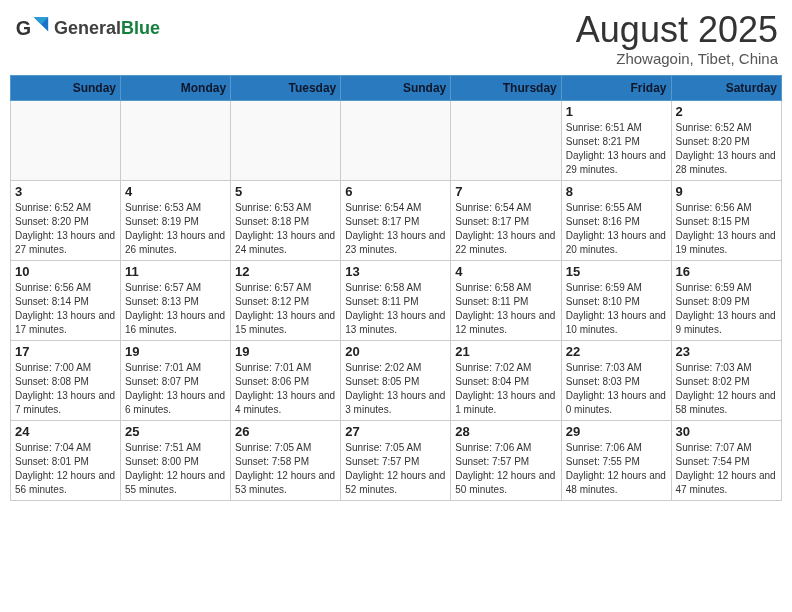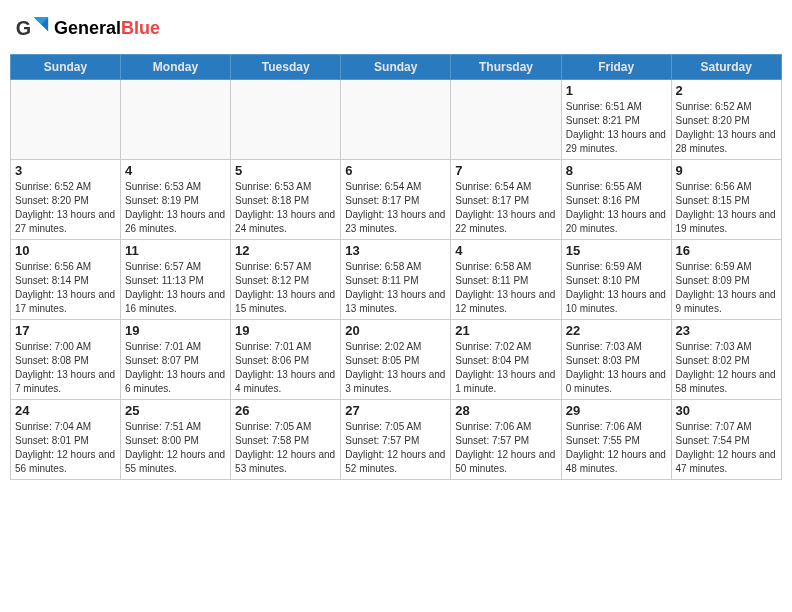--- a/index.html
+++ b/index.html
@@ -21,21 +21,21 @@
       display: flex;
       align-items: center;
       gap: 4px;
     }
     .logo-text {
       font-size: 18px;
       font-weight: bold;
       color: #333;
     }
     .logo-text span {
-      color: #000000;
+      color: #404040;
     }
     .logo-icon {
       width: 36px;
       height: 36px;
     }
     .title-block {
       text-align: right;
     }
     .month-title {
       font-size: 36px;
@@ -47,25 +47,25 @@
       font-size: 15px;
       color: #555;
     }
     .calendar {
       width: 100%;
       border-collapse: collapse;
       border: 1px solid #ccc;
     }
     .calendar th {
       background-color: #2a7abf;
-      color: #e5e5e5;
+      color: #0f172a;
       font-size: 12px;
       font-weight: bold;
       padding: 5px 4px;
-      text-align: center;
+      text-align: right;
       border: 1px solid #5599cc;
     }
     .calendar td {
       border: 1px solid #ccc;
       vertical-align: top;
       padding: 3px 4px;
       width: 113px;
       min-height: 80px;
       background: #fff;
       font-size: 10px;
@@ -95,23 +95,27 @@
 
 <div class="header-area">
   <div class="logo">
     <svg class="logo-icon" viewBox="0 0 40 40">
       <text x="2" y="28" font-size="22" font-weight="bold" fill="#333">G</text>
       <polygon points="22,8 38,8 38,24" fill="#1a73c8"></polygon>
       <polygon points="22,8 38,8 30,16" fill="#2a9ad4"></polygon>
     </svg>
     <div>
       <div class="logo-text">
-        <span>General</span><span style="color:#ef4444">Blue</span>
+        <span>General</span><span style="color:#15803d">Blue</span>
       </div>
     </div>
+  </div>
+  <div class="title-block">
+    <div class="month-title">August 2025</div>
+    <div class="location">Zhowagoin, Tibet, China</div>
   </div>
 </div>
 
 <table class="calendar">
   <thead>
     <tr>
     <th>Sunday</th>
         <th>Monday</th>
         <th>Tuesday</th>
         <th>Sunday</th>
@@ -187,21 +191,21 @@
       <tr>
         <td>
           <span class="day-number">10</span>
           <div class="day-info">Sunrise: 6:56 AM
 Sunset: 8:14 PM
 Daylight: 13 hours and 17 minutes.</div>
         </td>
         <td>
           <span class="day-number">11</span>
           <div class="day-info">Sunrise: 6:57 AM
-Sunset: 11:13 PM
+Sunset: 8:13 PM
 Daylight: 13 hours and 16 minutes.</div>
         </td>
         <td>
           <span class="day-number">12</span>
           <div class="day-info">Sunrise: 6:57 AM
 Sunset: 8:12 PM
 Daylight: 13 hours and 15 minutes.</div>
         </td>
         <td>
           <span class="day-number">13</span>

